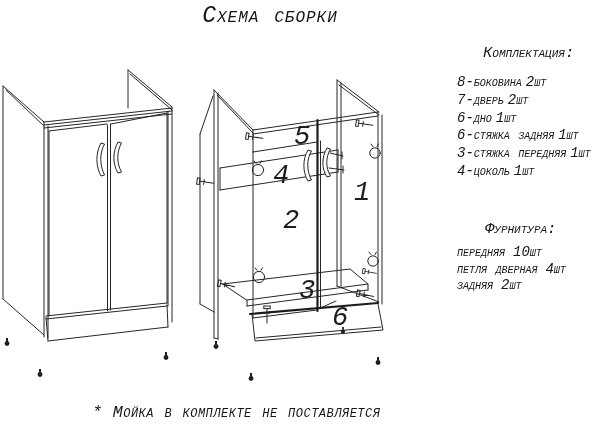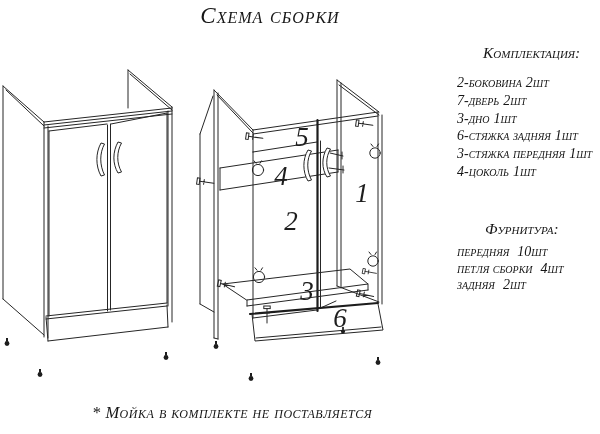--- a/index.html
+++ b/index.html
@@ -1,18 +1,18 @@
 <!DOCTYPE html>
 <html><head>
 <meta charset="utf-8">
 <style>
   html,body{margin:0;padding:0;background:#ffffff;}
   .page{
     position:relative;width:600px;height:434px;background:#ffffff;overflow:hidden;
-    font-family:Liberation Serif, serif;color:#161616;
+    font-family:Liberation Mono, monospace;color:#161616;
   }
   .sc{font-variant:small-caps;font-style:italic;}
   .title{
     position:absolute;left:118px;top:3px;width:304px;text-align:center;
     font-size:23px;letter-spacing:1px;font-weight:400;
   }
   svg.lineart{position:absolute;left:0;top:0;}
   .partnum{
     position:absolute;font-style:italic;font-size:27px;line-height:1;
     transform:translate(-50%,-50%);color:#1d1d1d;
@@ -159,45 +159,45 @@
   <span class="partnum" style="left:291px;top:221px">2</span>
   <span class="partnum" style="left:307px;top:291px">3</span>
   <span class="partnum" style="left:281px;top:176px">4</span>
   <span class="partnum" style="left:302px;top:137px">5</span>
   <span class="partnum" style="left:340px;top:318px">6</span>
 
   <div class="panel-right sc">
     <p class="heading">Комплектация:</p>
 
     <div class="row">
-      <span>2-боковина</span><span class="qty">2шт</span>
+      <span>8-боковина</span><span class="qty">2шт</span>
     </div>
     <div class="row">
       <span>7-дверь</span><span class="qty">2шт</span>
     </div>
     <div class="row">
-      <span>3-дно</span><span class="qty">1шт</span>
+      <span>6-дно</span><span class="qty">1шт</span>
     </div>
     <div class="row">
       <span>6-стяжка задняя</span><span class="qty">1шт</span>
     </div>
     <div class="row">
       <span>3-стяжка передняя</span><span class="qty">1шт</span>
     </div>
     <div class="row">
       <span>4-цоколь</span><span class="qty">1шт</span>
     </div>
 
     <div class="hw">
       <p class="heading">Фурнитура:</p>
       <div class="row">
         <span>передняя</span><span class="qty">10шт</span>
       </div>
       <div class="row">
-        <span>петля сборки</span><span class="qty">4шт</span>
+        <span>петля дверная</span><span class="qty">4шт</span>
       </div>
       <div class="row">
         <span>задняя</span><span class="qty">2шт</span>
       </div>
     </div>
   </div>
 
   <div class="footnote sc">* Мойка в комплекте не поставляется</div>
 
 </div>

